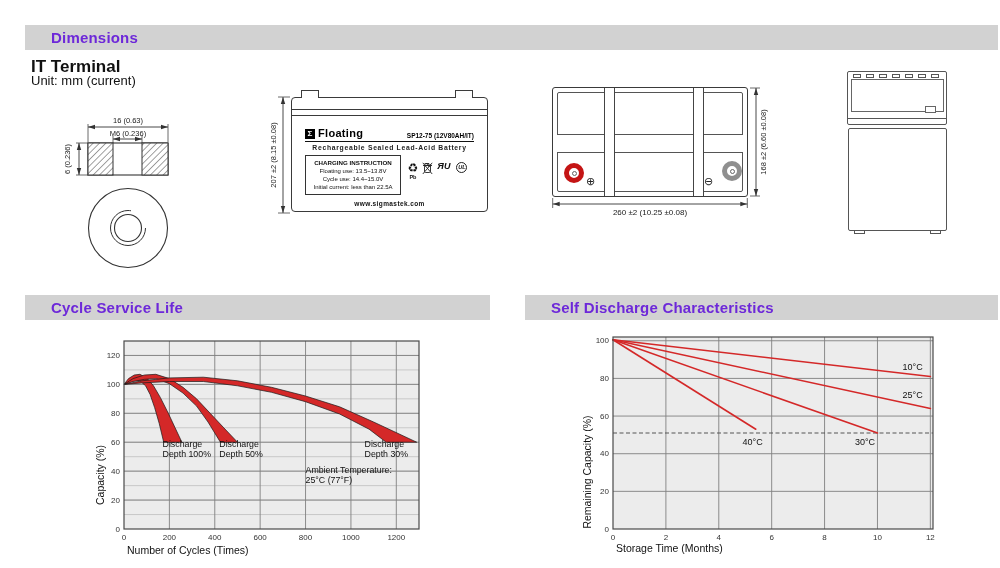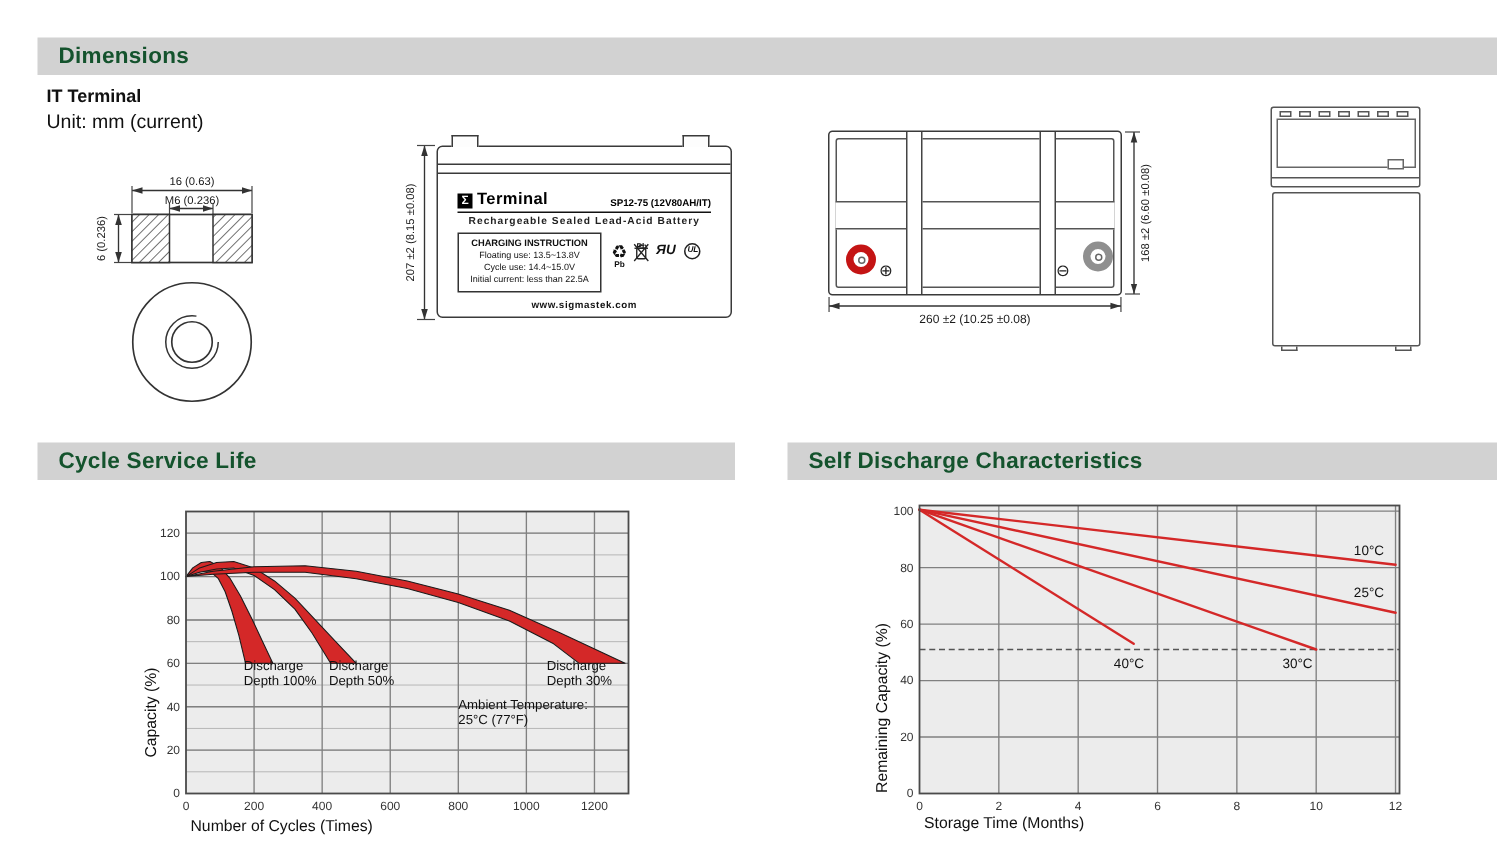--- a/index.html
+++ b/index.html
@@ -1,23 +1,23 @@
 <!DOCTYPE html>
 <html><head>
 <meta charset="utf-8">
 <style>
   html,body{margin:0;padding:0;background:#fff;}
   #page{position:relative;width:1000px;height:568px;background:#ffffff;
         font-family:"Liberation Sans",sans-serif;color:#111;overflow:hidden;}
   .bar{position:absolute;height:25px;background:#d2d2d2;}
-  .bar span{display:block;font-size:15px;font-weight:bold;color:#14532d;line-height:25px;padding-left:14px;letter-spacing:.2px;}
+  .bar span{display:block;font-size:15px;font-weight:bold;color:#6d28d9;line-height:25px;padding-left:26px;letter-spacing:.2px;}
   #bar-dims{left:25px;top:25px;width:973px;}
   #bar-cycle{left:25px;top:295px;width:465px;}
   #bar-self{left:525px;top:295px;width:473px;}
-  #it-terminal{position:absolute;left:31px;top:57px;font-size:12px;font-weight:bold;}
+  #it-terminal{position:absolute;left:31px;top:57px;font-size:17px;font-weight:bold;}
   #unit-note{position:absolute;left:31px;top:73px;font-size:13px;}
   svg{position:absolute;overflow:visible;}
   svg text{font-family:"Liberation Sans",sans-serif;}
   .dim{font-size:7.5px;fill:#1a1a1a;}
   
   #front-view{position:absolute;left:291px;top:97px;width:197px;height:115px;
       border:1.5px solid #3a3a3a;border-radius:4px;background:#fff;box-sizing:border-box;}
   .nub{position:absolute;top:-8px;width:18px;height:8px;border:1.3px solid #3a3a3a;border-bottom:none;background:#fdfdfd;box-sizing:border-box;}
   #nub-l{left:9px;} #nub-r{left:163px;}
   #lid-line{position:absolute;left:0;right:0;top:11px;height:5px;border-top:1.2px solid #3a3a3a;border-bottom:1.2px solid #3a3a3a;}
@@ -118,21 +118,21 @@
     <text class="dim" text-anchor="middle" x="6" y="67" transform="rotate(-90 6 67)">207 ±2 (8.15 ±0.08)</text>
   </svg>
 
   <div id="front-view">
     <div class="nub" id="nub-l"></div>
     <div class="nub" id="nub-r"></div>
     <div id="lid-line"></div>
     <div id="front-label">
       <div class="label-head">
         <span class="logo-sq">Σ</span>
-        <span class="brand">Terminal</span>
+        <span class="brand">Floating</span>
         <span class="model">SP12-75 (12V80AH/IT)</span>
       </div>
       <div class="label-rule"></div>
       <div class="type-line">Rechargeable Sealed Lead-Acid Battery</div>
       <div class="label-row">
         <div class="charge-box">
           <div class="cb-title">CHARGING INSTRUCTION</div>
           <div class="cb-line">Floating use: 13.5~13.8V</div>
           <div class="cb-line">Cycle use: 14.4~15.0V</div>
           <div class="cb-line">Initial current: less than 22.5A</div>

